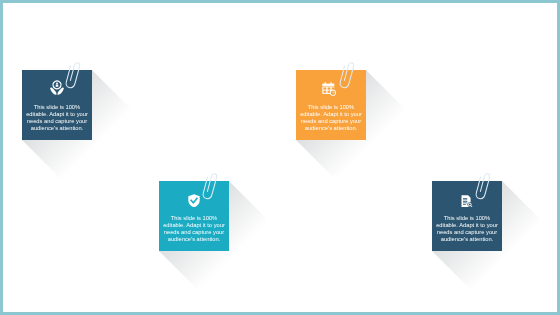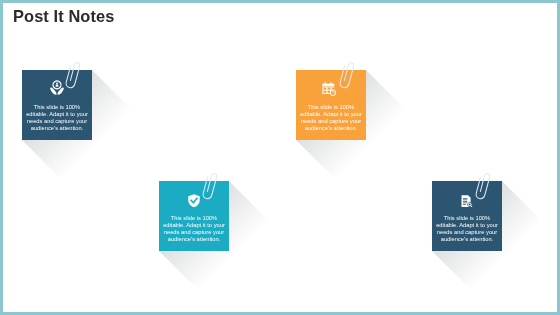--- a/index.html
+++ b/index.html
@@ -16,21 +16,20 @@
   .card{position:absolute;left:0;top:0;width:70px;height:70px;}
   .clip{position:absolute;left:44.0px;top:-10px;}
   .ico{position:absolute;left:28px;top:10px;}
   .txt{position:absolute;left:1px;top:33.6px;width:68px;font-size:5.75px;line-height:7.05px;white-space:nowrap;
        color:#ffffff;text-align:center;}
 </style>
 </head>
 <body>
 
 <div class="slide">
-  <div class="title">Post It Notes</div>
 
   <div class="note" style="left:19px;top:67px;">
     <div class="shadow"></div>
     <div class="card" style="background-color: rgb(43, 85, 112);"></div>
     <div class="ico" style="left:28px;top:10px"><svg width="14" height="15" viewBox="0 0 14 15">
           <g fill="#ffffff">
             <path d="M7 0.3 A4.55 4.55 0 1 1 6.999 0.3 Z M7 1.45 A3.4 3.4 0 1 0 7.001 1.45 Z" fill-rule="evenodd"></path>
             <circle cx="7" cy="3.5" r="0.95"></circle>
             <path d="M5.7 4.85 q1.3 -0.55 2.6 0 v1.95 h-2.6 z"></path>
             <path d="M1.0 7.4 C0.25 7.35 0.0 8.3 0.3 9.1 C0.8 10.4 1.6 11.8 2.45 12.85 C3.3 13.9 4.35 14.75 5.75 14.75 L6.45 14.75 L6.45 13.5 C6.45 12.6 5.8 11.5 4.95 10.65 C4.0 9.7 3.05 9.0 2.55 8.35 C2.0 7.6 1.7 7.45 1.0 7.4 Z"></path>

